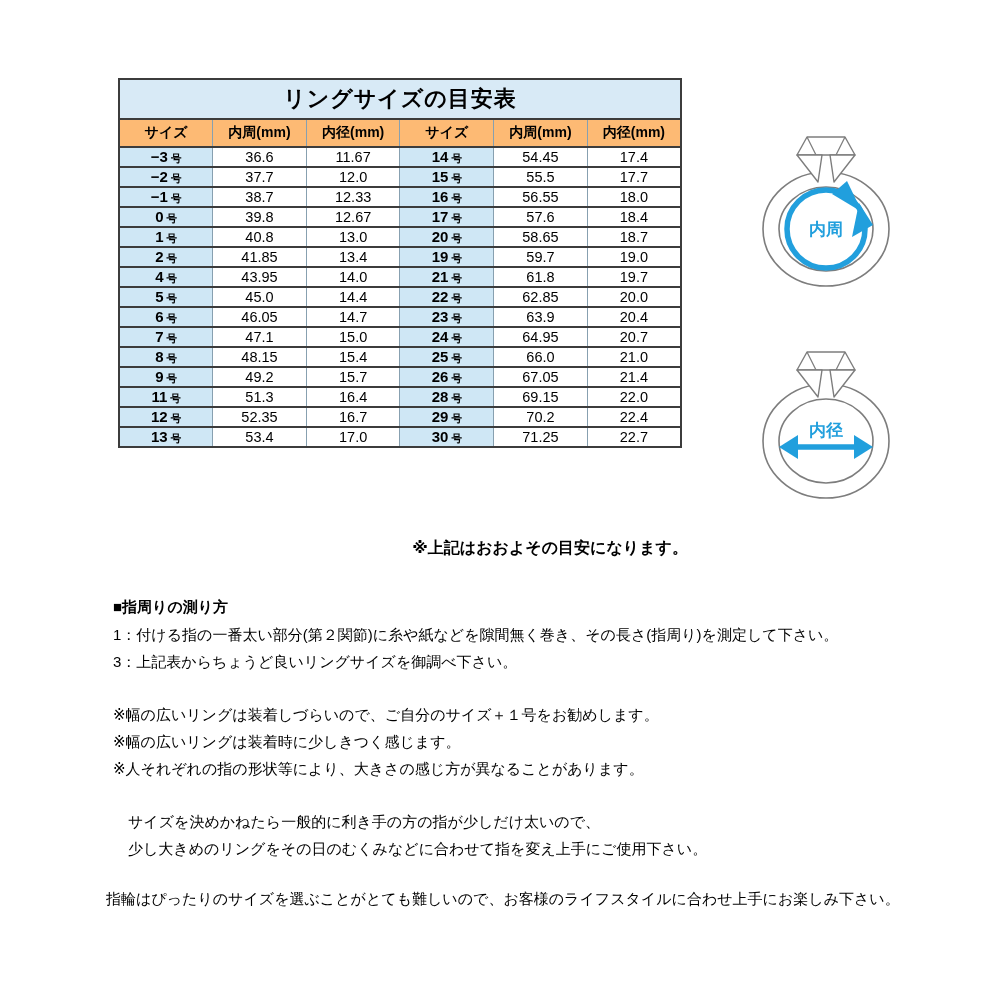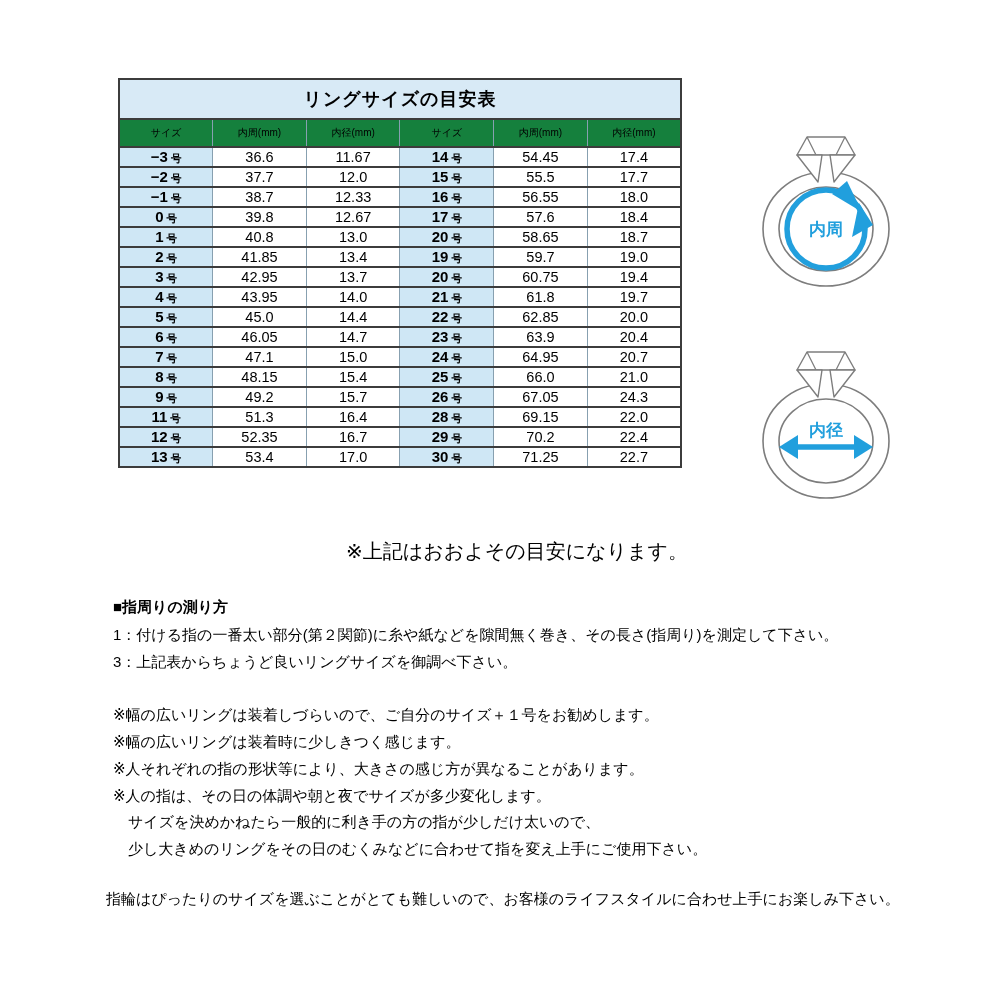--- a/index.html
+++ b/index.html
@@ -13,36 +13,36 @@
     position:absolute;left:118px;top:78px;width:564px;
     border-collapse:collapse;table-layout:fixed;
   }
   table.size-table th,table.size-table td{
     padding:0;text-align:center;vertical-align:middle;
     border-top:2px solid #3c3c3c;border-bottom:2px solid #3c3c3c;
     border-left:1px solid #87a0b0;border-right:1px solid #87a0b0;
   }
   table.size-table{border:2px solid #3c3c3c;}
   tr.title-row th{
-    height:38px;background:#d8eaf6;font-size:18px;font-weight:bold;
+    height:38px;background:#d8eaf6;font-size:22px;font-weight:bold;
     letter-spacing:1px;color:#000;
   }
   tr.header-row th{
-    height:26px;background:#15803d;font-size:10px;font-weight:normal;color:#000;
+    height:26px;background:#fdba74;font-size:14px;font-weight:bold;color:#000;
   }
   tbody tr{height:20px;}
   td.size-cell{
     background:#cfe7f5;font-weight:bold;font-size:15px;color:#000;
   }
   td.size-cell .size-unit{font-size:10.5px;font-weight:bold;margin-left:3px;}
   td.value-cell{background:#ffffff;font-size:14.5px;color:#000;}
   
   .table-note{
     position:absolute;top:538px;right:312px;
-    font-size:20px;font-weight:400;white-space:nowrap;color:#000;
+    font-size:16px;font-weight:700;white-space:nowrap;color:#000;
   }
   
   .ring-svg{position:absolute;}
   .ring-label{font-size:17px;font-weight:bold;}
   
   .tline{position:absolute;font-size:15px;font-weight:500;white-space:nowrap;color:#000;}
   .tline.bold{font-weight:bold;}
 </style>
 </head>
 <body>
@@ -106,28 +106,20 @@
         </tr>
         <tr>
           <td class="size-cell"><span class="size-num">2</span><span class="size-unit">号</span></td>
           <td class="value-cell">41.85</td>
           <td class="value-cell">13.4</td>
           <td class="size-cell"><span class="size-num">19</span><span class="size-unit">号</span></td>
           <td class="value-cell">59.7</td>
           <td class="value-cell">19.0</td>
         </tr>
         <tr>
-          <td class="size-cell"><span class="size-num">3</span><span class="size-unit">号</span></td>
-          <td class="value-cell">42.95</td>
-          <td class="value-cell">13.7</td>
-          <td class="size-cell"><span class="size-num">20</span><span class="size-unit">号</span></td>
-          <td class="value-cell">60.75</td>
-          <td class="value-cell">19.4</td>
-        </tr>
-        <tr>
           <td class="size-cell"><span class="size-num">4</span><span class="size-unit">号</span></td>
           <td class="value-cell">43.95</td>
           <td class="value-cell">14.0</td>
           <td class="size-cell"><span class="size-num">21</span><span class="size-unit">号</span></td>
           <td class="value-cell">61.8</td>
           <td class="value-cell">19.7</td>
         </tr>
         <tr>
           <td class="size-cell"><span class="size-num">5</span><span class="size-unit">号</span></td>
           <td class="value-cell">45.0</td>
@@ -159,21 +151,21 @@
           <td class="size-cell"><span class="size-num">25</span><span class="size-unit">号</span></td>
           <td class="value-cell">66.0</td>
           <td class="value-cell">21.0</td>
         </tr>
         <tr>
           <td class="size-cell"><span class="size-num">9</span><span class="size-unit">号</span></td>
           <td class="value-cell">49.2</td>
           <td class="value-cell">15.7</td>
           <td class="size-cell"><span class="size-num">26</span><span class="size-unit">号</span></td>
           <td class="value-cell">67.05</td>
-          <td class="value-cell">24.3</td>
+          <td class="value-cell">21.4</td>
         </tr>
         <tr>
           <td class="size-cell"><span class="size-num">11</span><span class="size-unit">号</span></td>
           <td class="value-cell">51.3</td>
           <td class="value-cell">16.4</td>
           <td class="size-cell"><span class="size-num">28</span><span class="size-unit">号</span></td>
           <td class="value-cell">69.15</td>
           <td class="value-cell">22.0</td>
         </tr>
         <tr>
@@ -235,19 +227,18 @@
     <text class="ring-label" x="71" y="89" text-anchor="middle" fill="#219fdd">内径</text>
   </svg>
 
   <div class="tline bold" style="left:113px;top:598px">■指周りの測り方</div>
   <div class="tline" style="left:113px;top:626px">1：付ける指の一番太い部分(第２関節)に糸や紙などを隙間無く巻き、その長さ(指周り)を測定して下さい。</div>
   <div class="tline" style="left:113px;top:653px">3：上記表からちょうど良いリングサイズを御調べ下さい。</div>
 
   <div class="tline" style="left:113px;top:706px">※幅の広いリングは装着しづらいので、ご自分のサイズ＋１号をお勧めします。</div>
   <div class="tline" style="left:113px;top:733px">※幅の広いリングは装着時に少しきつく感じます。</div>
   <div class="tline" style="left:113px;top:760px">※人それぞれの指の形状等により、大きさの感じ方が異なることがあります。</div>
-  <div class="tline" style="left:113px;top:787px">※人の指は、その日の体調や朝と夜でサイズが多少変化します。</div>
   <div class="tline" style="left:128px;top:813px">サイズを決めかねたら一般的に利き手の方の指が少しだけ太いので、</div>
   <div class="tline" style="left:128px;top:840px">少し大きめのリングをその日のむくみなどに合わせて指を変え上手にご使用下さい。</div>
 
   <div class="tline" style="left:106px;top:890px">指輪はぴったりのサイズを選ぶことがとても難しいので、お客様のライフスタイルに合わせ上手にお楽しみ下さい。</div>
 
 </div>
 
 </body></html>

